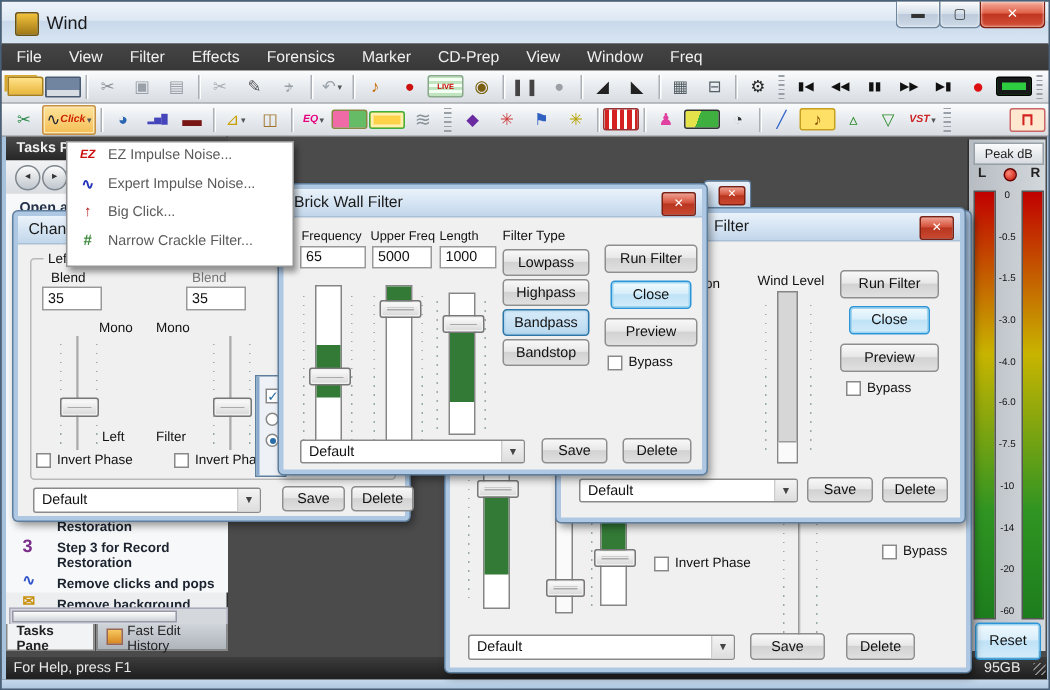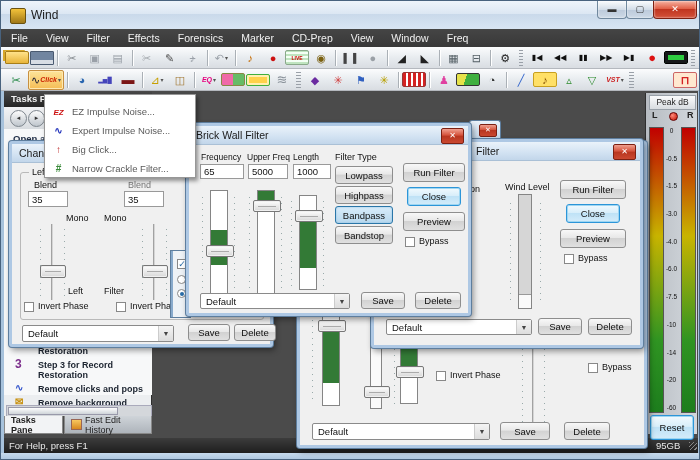--- a/index.html
+++ b/index.html
@@ -96,21 +96,21 @@
   #chan-dlg{left:8px;top:140px;width:264px;height:206px;z-index:10;}
   #sliver-dlg{left:170px;top:250px;width:17px;height:66px;z-index:12;background:#eef2f6;border-left:2px solid #88aacc;box-shadow:0 0 0 1px #5e7e9e;}
   #brick-dlg{left:185px;top:122px;width:285px;height:193px;z-index:16;}
   #wind-dlg{left:370px;top:138px;width:272px;height:209px;z-index:14;}
   #big-dlg{left:296px;top:140px;width:350px;height:307px;z-index:8;}
   #hidden-sliver{left:468px;top:119px;width:32px;height:20px;z-index:6;}
   .group{position:absolute;border:1px solid #b9b9b9;border-radius:3px;}
   .group>span{position:absolute;left:8px;top:-6px;background:#f0f0f0;padding:0 3px;font-size:9px;color:#111;}
   
   #clickmenu{left:43px;top:93px;width:152px;height:84px;background:#fff;border:1px solid #979797;box-shadow:2px 3px 4px rgba(0,0,0,.4);z-index:30;padding-top:3px;box-sizing:border-box;}
-  .mitem{height:19px;display:flex;align-items:flex-end;font-size:9.5px;color:#5a5a5a;}
+  .mitem{height:19px;display:flex;align-items:flex-start;font-size:9.5px;color:#5a5a5a;}
   .micon{width:27px;text-align:center;font-weight:bold;font-size:10px;}
 </style>
 </head>
 <body>
 
 <div id="win">
 
   <div id="titlebar" class="abs">
     <div id="appicon" class="abs"></div>
     <div id="apptitle" class="abs">Wind</div>

